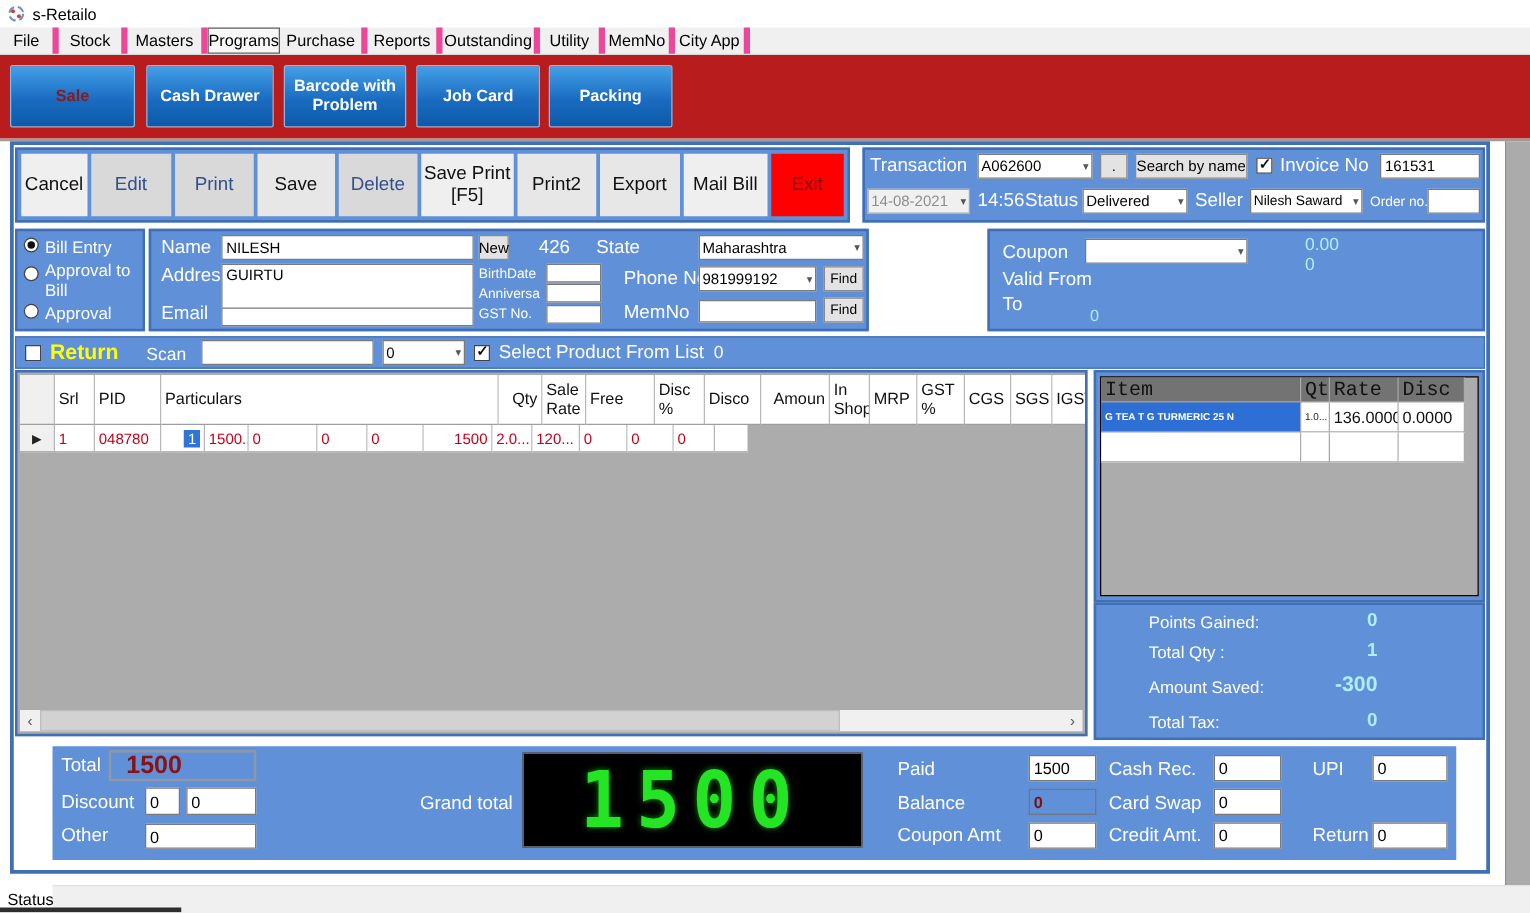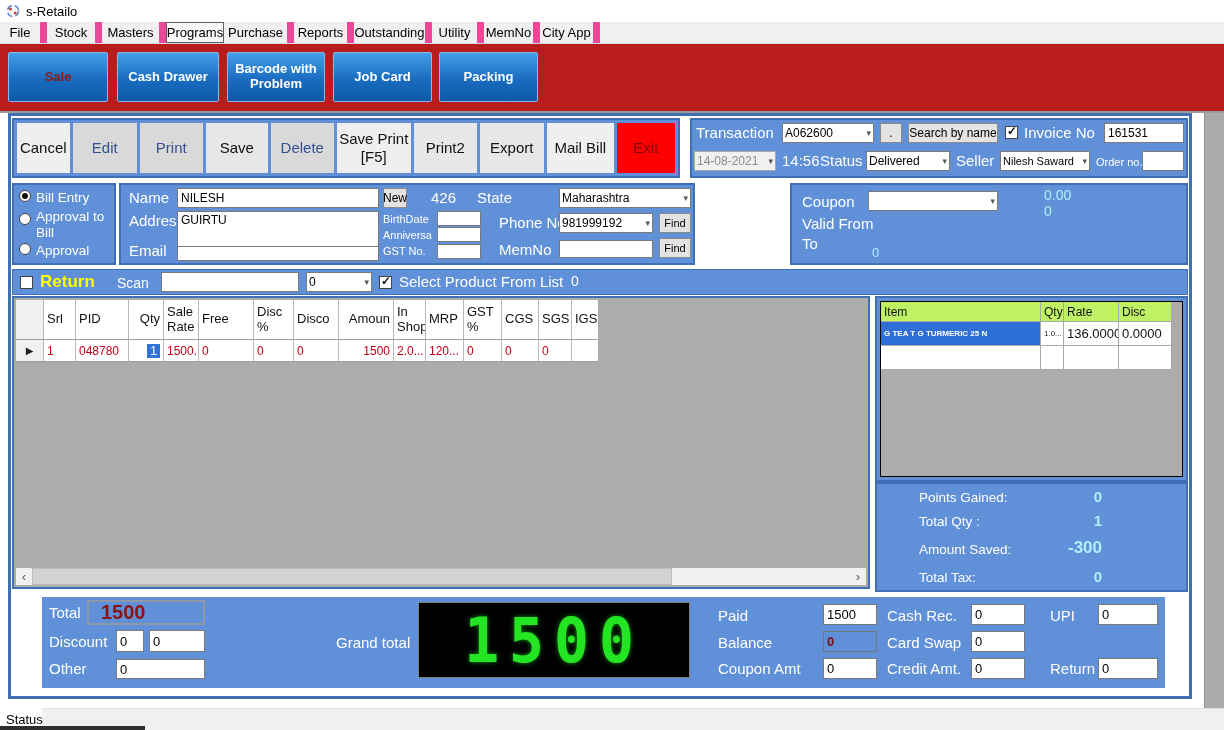--- a/index.html
+++ b/index.html
@@ -6,21 +6,21 @@
   html,body { margin:0; padding:0; }
   body { font-family:"Liberation Sans", sans-serif; background:#dcdcdc; }
   .window { position:relative; width:1224px; height:730px; background:#fff; overflow:hidden; }
   .abs { position:absolute; }
 
   
   .titlebar { left:0; top:0; width:100%; height:22px; background:#fff; display:flex; align-items:center; gap:6px; padding-left:6px; font-size:13px; color:#000; }
 
   
   .menubar { left:0; top:22px; width:100%; height:22px; background:#f0f0f0; display:flex; font-size:13px; border-bottom:1px solid #dadada; }
-  .menu-item { display:flex; align-items:center; justify-content:center; border-right:7px solid #ec4899; color:#000; cursor:default; }
+  .menu-item { display:flex; align-items:center; justify-content:center; border-right:5px solid #ec4899; color:#000; cursor:default; }
   .menu-item.active { border:1px solid #5f5f5f; background:#f7f7f7; }
 
   
   .toolstrip { left:0; top:44px; width:100%; height:67px; background:#b91c1c; }
   .tool-btn { position:absolute; top:8px; height:50px; border:1px solid #86b8e8; border-radius:2px;
     background:linear-gradient(#44a0e8 0%, #1a6cc0 55%, #0d59a8 100%);
     color:#fff; font-weight:bold; font-size:13px; line-height:1.15; display:flex; align-items:center; justify-content:center; text-align:center; font-family:inherit; padding:0 4px; }
   .tool-btn.sale { color:#8b1a1a; }
 
   .form-bg { left:0; top:111px; width:1224px; height:597px; background:#fff; border-top:2px solid #9b9b9b; }
@@ -66,21 +66,21 @@
   .hscroll { position:absolute; left:2px; bottom:2px; height:17px; background:#f0f0f0; display:flex; align-items:center; }
   .harrow { width:16px; text-align:center; color:#555; font-size:12px; flex:0 0 auto; }
   .hthumb { height:17px; background:#d2d2d2; border:1px solid #bdbdbd; flex:0 0 auto; }
 
   
   .irow { position:absolute; left:0; display:flex; }
   .icell { flex:0 0 auto; background:#fff; border-right:1px solid #a9a9a9; border-bottom:1px solid #a9a9a9; overflow:hidden; padding:1px 3px; display:flex; align-items:center; }
   .icell.hsel { background:#2e6fd6; color:#fff; font-size:8px; font-weight:bold; }
   .icell.tiny { font-size:8px; color:#222; }
   .icell.num { font-size:13px; color:#111; }
-  .ihead .icell { font-size:12px; color:#111; background:#bef264; }
+  .ihead .icell { font-size:16px; color:#111; background:#737373;font-family:Liberation Mono, monospace; }
 
   .sumlbl { position:absolute; color:#fff; font-size:13.5px; }
   .sumval { position:absolute; width:70px; text-align:right; font-weight:bold; font-size:15px; }
 
   
   .blacklcd { position:absolute; background:#000; border:1px solid #7d7d7d; display:flex; align-items:center; justify-content:center; }
   .lcd-digits { font-family:"DejaVu Sans Mono", monospace; font-weight:bold; font-size:58px; color:#23e523; letter-spacing:10px; text-shadow:0 0 5px rgba(40,255,40,.55); transform:scaleY(1.08); }
   .boxval { position:absolute; border:2px solid #8f98a6; color:#8b1212; font-weight:bold; display:flex; align-items:center; }
 
   
@@ -267,20 +267,21 @@
     <span class="cb checked" style="left:366px;top:6px"></span>
     <span class="wlbl" style="left:386px;top:3px">Select Product From List</span>
     <span class="wlbl" style="left:558px;top:3px;font-size:14px">0</span>
   </div>
 
   <div class="grid abs">
     <div class="grow ghead" style="top:2px;height:40px">
       <span class="gcell sel-col" style="width:28px"></span>
       <span class="gcell" style="width:32px">Srl</span>
       <span class="gcell" style="width:53px">PID</span>
+      <span class="gcell" style="width:270px">Particulars</span>
       <span class="gcell" style="width:35px;justify-content:flex-end">Qty</span>
       <span class="gcell" style="width:35px">Sale Rate</span>
       <span class="gcell" style="width:55px">Free</span>
       <span class="gcell" style="width:40px">Disc %</span>
       <span class="gcell" style="width:45px">Disco</span>
       <span class="gcell" style="width:55px;justify-content:flex-end">Amoun</span>
       <span class="gcell" style="width:32px">In Shop</span>
       <span class="gcell" style="width:38px">MRP</span>
       <span class="gcell" style="width:38px">GST %</span>
       <span class="gcell" style="width:37px">CGS</span>

